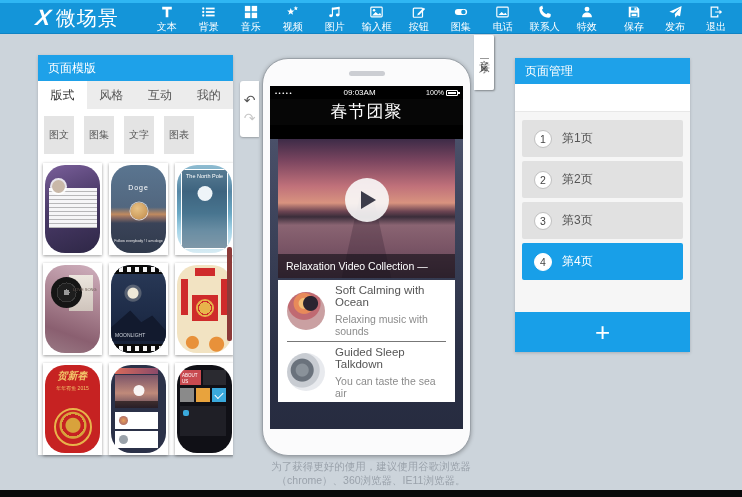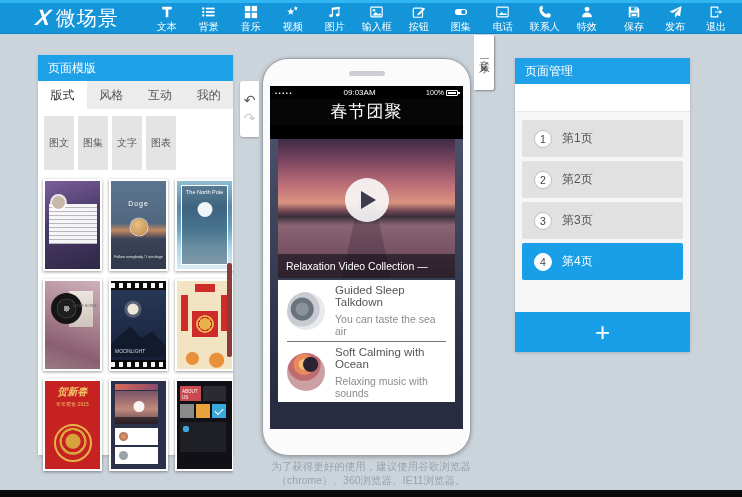--- a/index.html
+++ b/index.html
@@ -26,26 +26,26 @@
   .stage { position:absolute; left:0; top:35px; width:742px; height:455px; }
 
   
   .lpanel { position:absolute; left:38px; top:20px; width:195px; height:400px; background:#fff;
             box-shadow:0 1px 3px rgba(0,0,0,.18); }
   .panel-head { height:26px; background:#1ea1e9; color:#fff; font-size:12px; line-height:26px; padding-left:10px; }
   .ltabs { height:28px; display:flex; background:#ececec; }
   .ltab { flex:1; text-align:center; font-size:12px; color:#555; line-height:28px; cursor:pointer; }
   .ltab.active { background:#fff; color:#333; }
   .chips { padding:7px 6px 5px; }
-  .chip { display:inline-block; background:#e4e4e4; color:#555; font-size:10px; padding:20px 5px;
-          margin-right:4px; cursor:pointer; }
+  .chip { display:inline-block; background:#e4e4e4; color:#555; font-size:10px; padding:12px 5px;
+          margin-right:10px; cursor:pointer; }
   .tgrid { padding:4px 0 0 5px; width:260px; display:flex; flex-wrap:wrap; gap:8px 7px; }
   .lpanel .gridclip { overflow:hidden; height:312px; position:relative; }
   .thumb { width:59px; height:92px; background:#fff; padding:2px; box-shadow:0 1px 3px rgba(0,0,0,.4); cursor:pointer; }
-  .art { position:relative; width:100%; height:100%; overflow:hidden; background:#ddd; }
+  .art { position:relative; width:100%; height:100%; overflow:hidden; background:#ddd;border-radius:20px; }
   .t1,.t2 { position:absolute; display:block; }
   .lscroll { position:absolute; right:1px; top:88px; width:5px; height:94px; background:#8c3a39; border-radius:2px; }
 
   
   .quote .art { background:linear-gradient(160deg,#7a5f9a 0%,#4a3a68 45%,#2e2746 100%); }
   .quote .art::before { content:""; position:absolute; left:7px; top:15px; width:13px; height:13px;
     border-radius:50%; background:#c9b8a8; box-shadow:0 0 0 2px rgba(255,255,255,.85); z-index:2; }
   .quote .art::after { content:""; position:absolute; left:4px; right:3px; top:23px; height:40px;
     background:repeating-linear-gradient(180deg,#fff 0 3px,#bdbdbd 3px 4px); opacity:.95; }
   .doge .art { background:linear-gradient(180deg,#5a7590 0%,#52677f 48%,#c08a5f 56%,#8a6a62 60%,#3a4358 66%,#303a4c 100%); }
@@ -461,33 +461,33 @@
         </div>
         <div class="titlebar">春节团聚</div>
         <div class="pcontent">
           <div class="video">
             <div class="play"></div>
             <div class="vcaption">Relaxation Video Collection —</div>
           </div>
           <div class="plist">
 
           <div class="prow">
+                <div class="track-thumb ocean"></div>
+                <div class="ptexts">
+                  <span class="ptitle">Soft Calming with Ocean</span>
+                  <span class="psub">Relaxing music with sounds</span>
+                </div>
+              </div>
+              <div class="prow">
                 <div class="track-thumb rocks"></div>
                 <div class="ptexts">
                   <span class="ptitle">Guided Sleep Talkdown</span>
                   <span class="psub">You can taste the sea air</span>
                 </div>
               </div>
-              <div class="prow">
-                <div class="track-thumb ocean"></div>
-                <div class="ptexts">
-                  <span class="ptitle">Soft Calming with Ocean</span>
-                  <span class="psub">Relaxing music with sounds</span>
-                </div>
-              </div>
             </div>
         </div>
       </div>
     </div>
 
     <div>
 
     <div class="sidetab">
           <span class="vlabel">背景</span>
           <span class="vdiv"></span>

